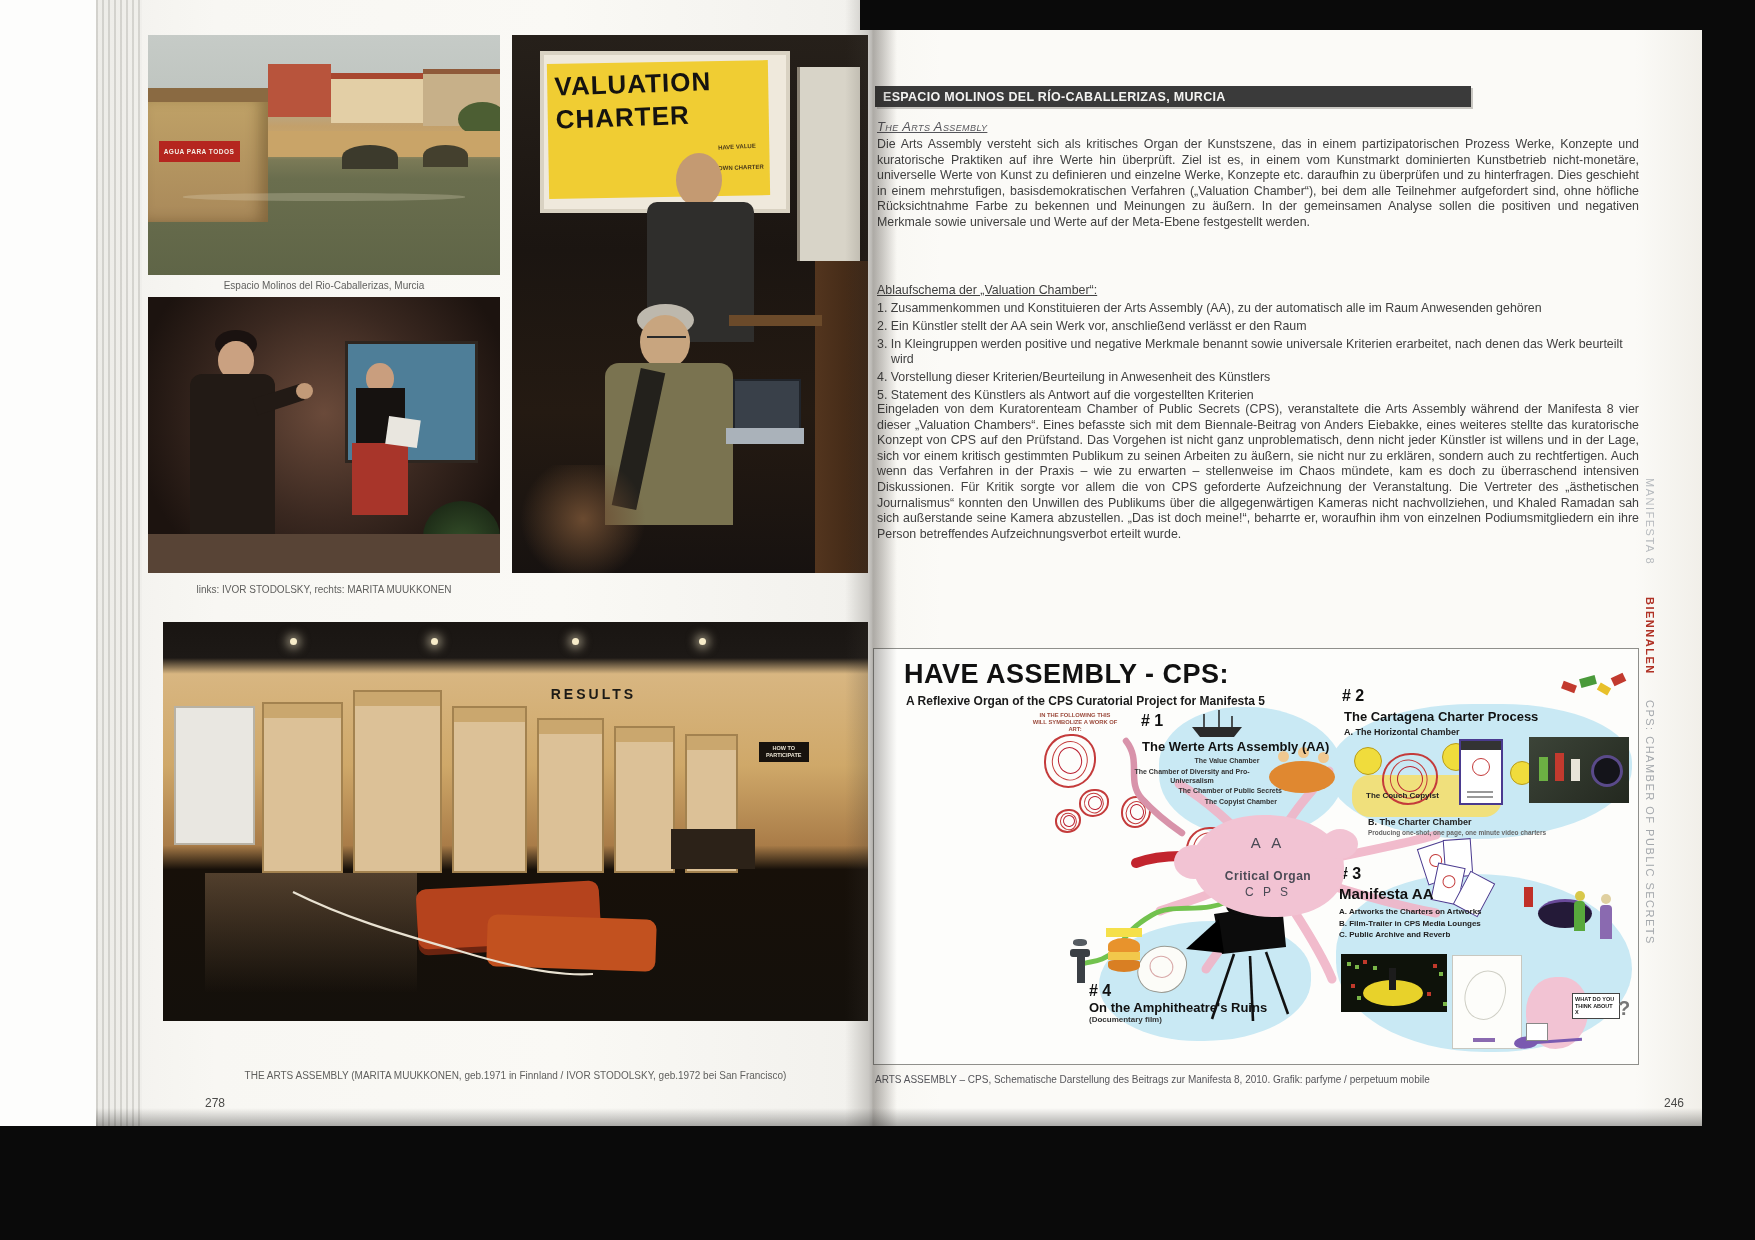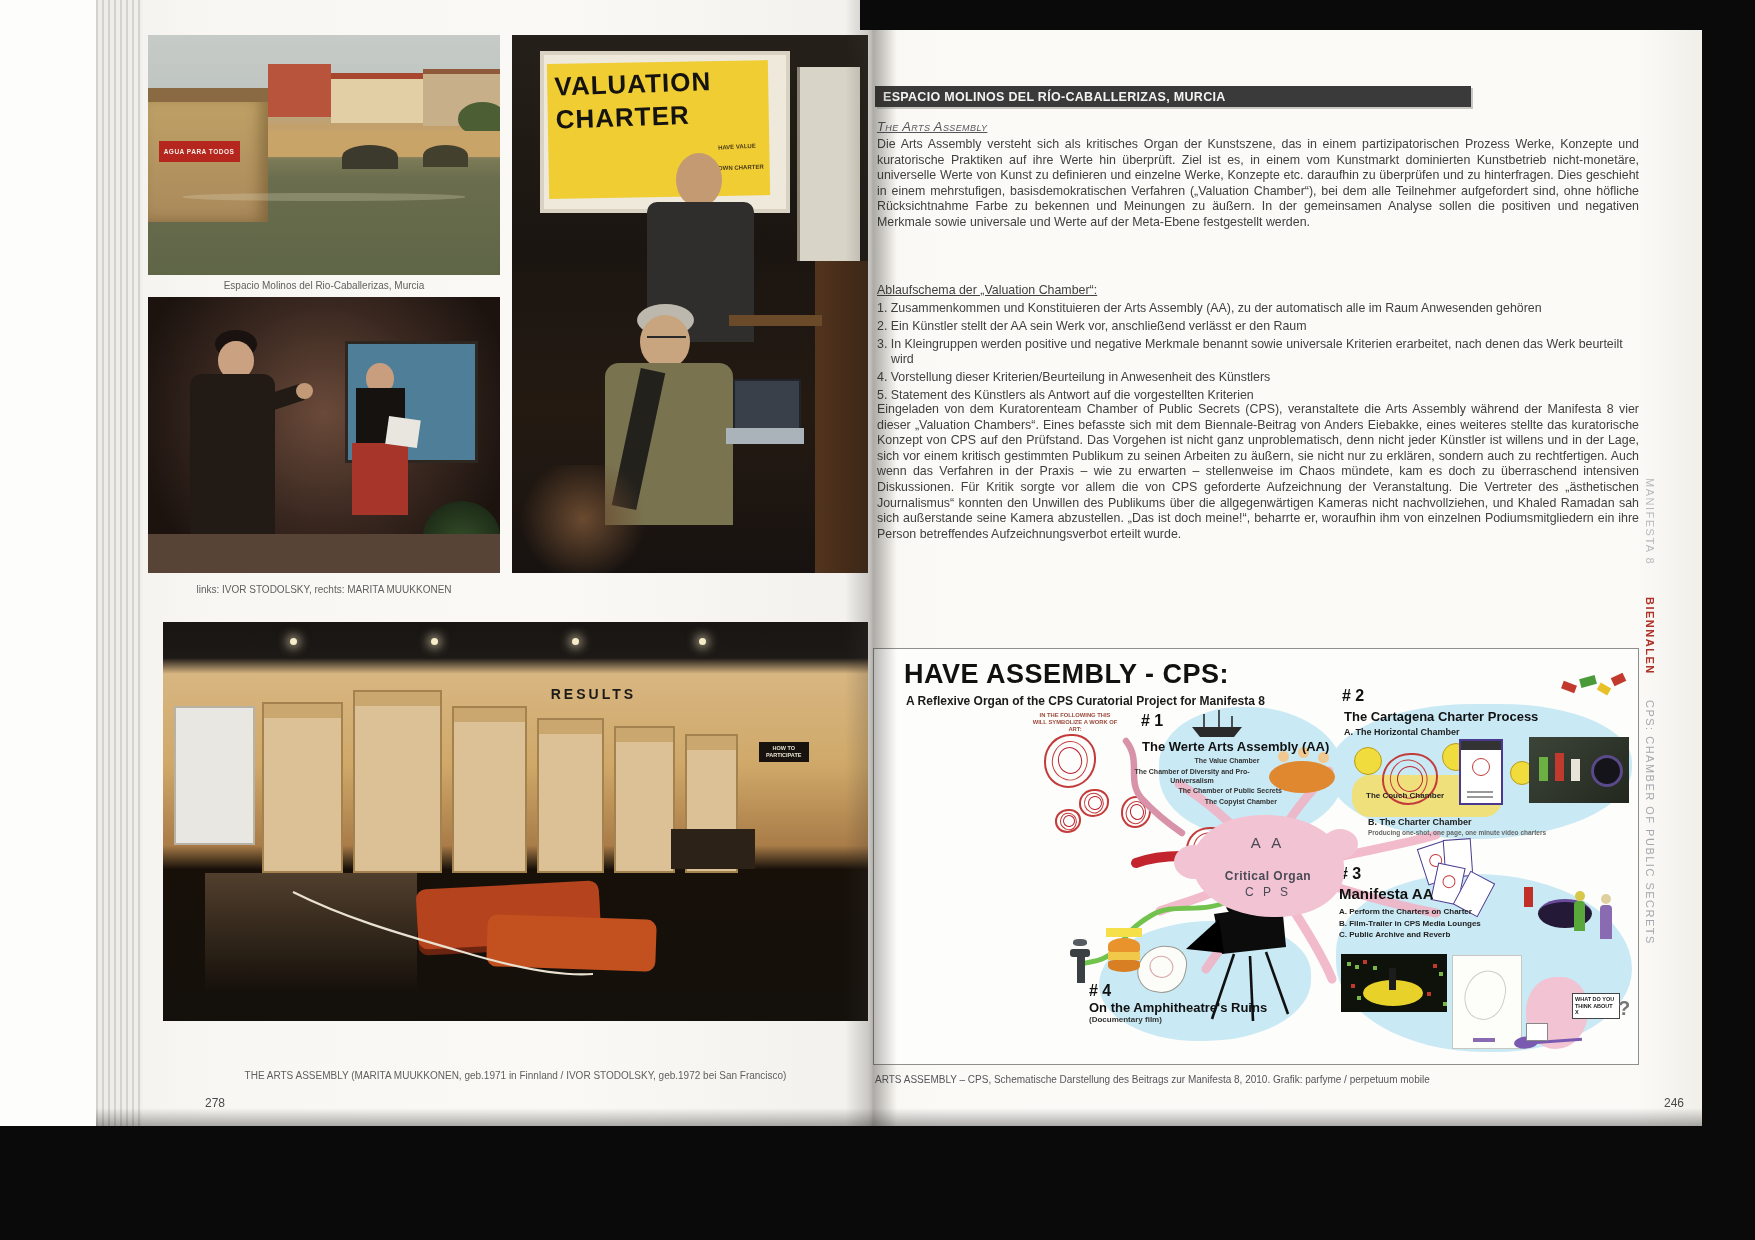--- a/index.html
+++ b/index.html
@@ -295,21 +295,21 @@
     </svg>
 
     <div class="scr" style="left:170px;top:85px;width:48px;height:50px;"></div>
     <div class="scr" style="left:205px;top:140px;width:26px;height:24px;"></div>
     <div class="scr" style="left:181px;top:160px;width:22px;height:20px;"></div>
     <div class="scr" style="left:247px;top:147px;width:26px;height:28px;"></div>
     <div class="scr" style="left:312px;top:178px;width:42px;height:40px;z-index:4;"></div>
     <div class="scr" style="left:508px;top:104px;width:52px;height:48px;z-index:4;"></div>
 
     <div class="dg-title">HAVE ASSEMBLY - CPS:</div>
-    <div class="dg-sub">A Reflexive Organ of the CPS Curatorial Project for Manifesta 8</div>
+    <div class="dg-sub">A Reflexive Organ of the CPS Curatorial Project for Manifesta 5</div>
     <div class="dg-note">IN THE FOLLOWING THIS WILL SYMBOLIZE A WORK OF ART:</div>
 
     <div class="dg-num" style="left:267px;top:63px;"># 1</div>
     <div class="dg-h13" style="left:268px;top:90px;z-index:5;">The Werte Arts Assembly (AA)</div>
     <div class="s1items" style="z-index:5;">
       <div style="text-align:center;">The Value Chamber</div>
       <div style="text-align:center;width:120px;">The Chamber of Diversity and Pro-Universalism</div>
       <div style="text-align:right;width:150px;">The Chamber of Public Secrets</div>
       <div style="text-align:right;width:145px;">The Copyist Chamber</div>
     </div>
@@ -319,21 +319,21 @@
     <div class="clip" style="left:424px;top:98px;width:11px;height:11px;background:#f0c890;border-radius:50%;z-index:4;"></div>
     <div class="clip" style="left:444px;top:103px;width:11px;height:11px;background:#f0c890;border-radius:50%;z-index:4;"></div>
 
     <div class="dg-num" style="left:468px;top:38px;"># 2</div>
     <div class="dg-h13" style="left:470px;top:60px;z-index:5;">The Cartagena Charter Process</div>
     <div class="dg-h9" style="left:470px;top:78px;z-index:5;">A. The Horizontal Chamber</div>
 
     <div class="clip" style="left:480px;top:98px;width:26px;height:26px;background:#f0dc3c;border-radius:50%;border:1.5px solid #b89c1a;z-index:4;"></div>
     <div class="clip" style="left:568px;top:94px;width:26px;height:26px;background:#f0dc3c;border-radius:50%;border:1.5px solid #b89c1a;z-index:4;"></div>
     <div class="clip" style="left:636px;top:112px;width:22px;height:22px;background:#f0dc3c;border-radius:50%;border:1.5px solid #b89c1a;z-index:4;"></div>
-    <div class="dg-h8" style="left:492px;top:142px;z-index:5;">The Couch Chamber</div>
+    <div class="dg-h8" style="left:492px;top:142px;z-index:5;">The Couch Copyist</div>
 
     <div class="card" style="left:585px;top:90px;width:40px;height:62px;border-width:2.5px;z-index:4;">
       <div style="height:9px;background:#333;"></div>
       <div class="dotscr" style="left:11px;top:17px;width:16px;height:16px;"></div>
       <div style="position:absolute;left:6px;bottom:5px;width:26px;height:2px;background:#999;"></div>
       <div style="position:absolute;left:6px;bottom:10px;width:26px;height:2px;background:#999;"></div>
     </div>
 
     <div class="clip" style="left:655px;top:88px;width:100px;height:66px;background:linear-gradient(135deg,#3c4438,#23281f);z-index:4;">
       <div style="position:absolute;left:10px;top:20px;width:9px;height:24px;background:#6cb043;"></div>
@@ -354,21 +354,21 @@
       </div>
     <div class="card" style="left:570px;top:190px;width:26px;height:36px;transform:rotate(-4deg);z-index:4;"></div>
     <div class="card" style="left:560px;top:216px;width:26px;height:36px;transform:rotate(12deg);z-index:4;">
         <div class="dotscr" style="left:7px;top:9px;width:11px;height:11px;"></div>
       </div>
     <div class="card" style="left:586px;top:226px;width:26px;height:36px;transform:rotate(28deg);z-index:4;"></div>
 
     <div class="dg-num" style="left:465px;top:216px;z-index:5;"># 3</div>
     <div class="dg-h15" style="left:465px;top:236px;z-index:5;">Manifesta AA</div>
     <div class="s3items" style="z-index:5;">
-      <div>A. Perform the Charters on Charter</div>
+      <div>A. Artworks the Charters on Artworks</div>
       <div>B. Film-Trailer in CPS Media Lounges</div>
       <div>C. Public Archive and Reverb</div>
     </div>
 
     <div class="clip" style="left:467px;top:305px;width:106px;height:58px;background:#0e120a;z-index:5;">
       <div style="position:absolute;left:22px;top:26px;width:60px;height:26px;background:#e8d22a;border-radius:50%;"></div>
       <div style="position:absolute;left:48px;top:14px;width:7px;height:22px;background:#1c1c1c;"></div>
       <div style="position:absolute;left:6px;top:8px;width:4px;height:4px;background:#7ab648;box-shadow:8px 3px #7ab648,16px -2px #c0392b,26px 4px #7ab648,86px 2px #c0392b,92px 10px #7ab648,80px 30px #c0392b,10px 34px #7ab648,4px 22px #c0392b,96px 40px #7ab648;"></div>
     </div>
 

